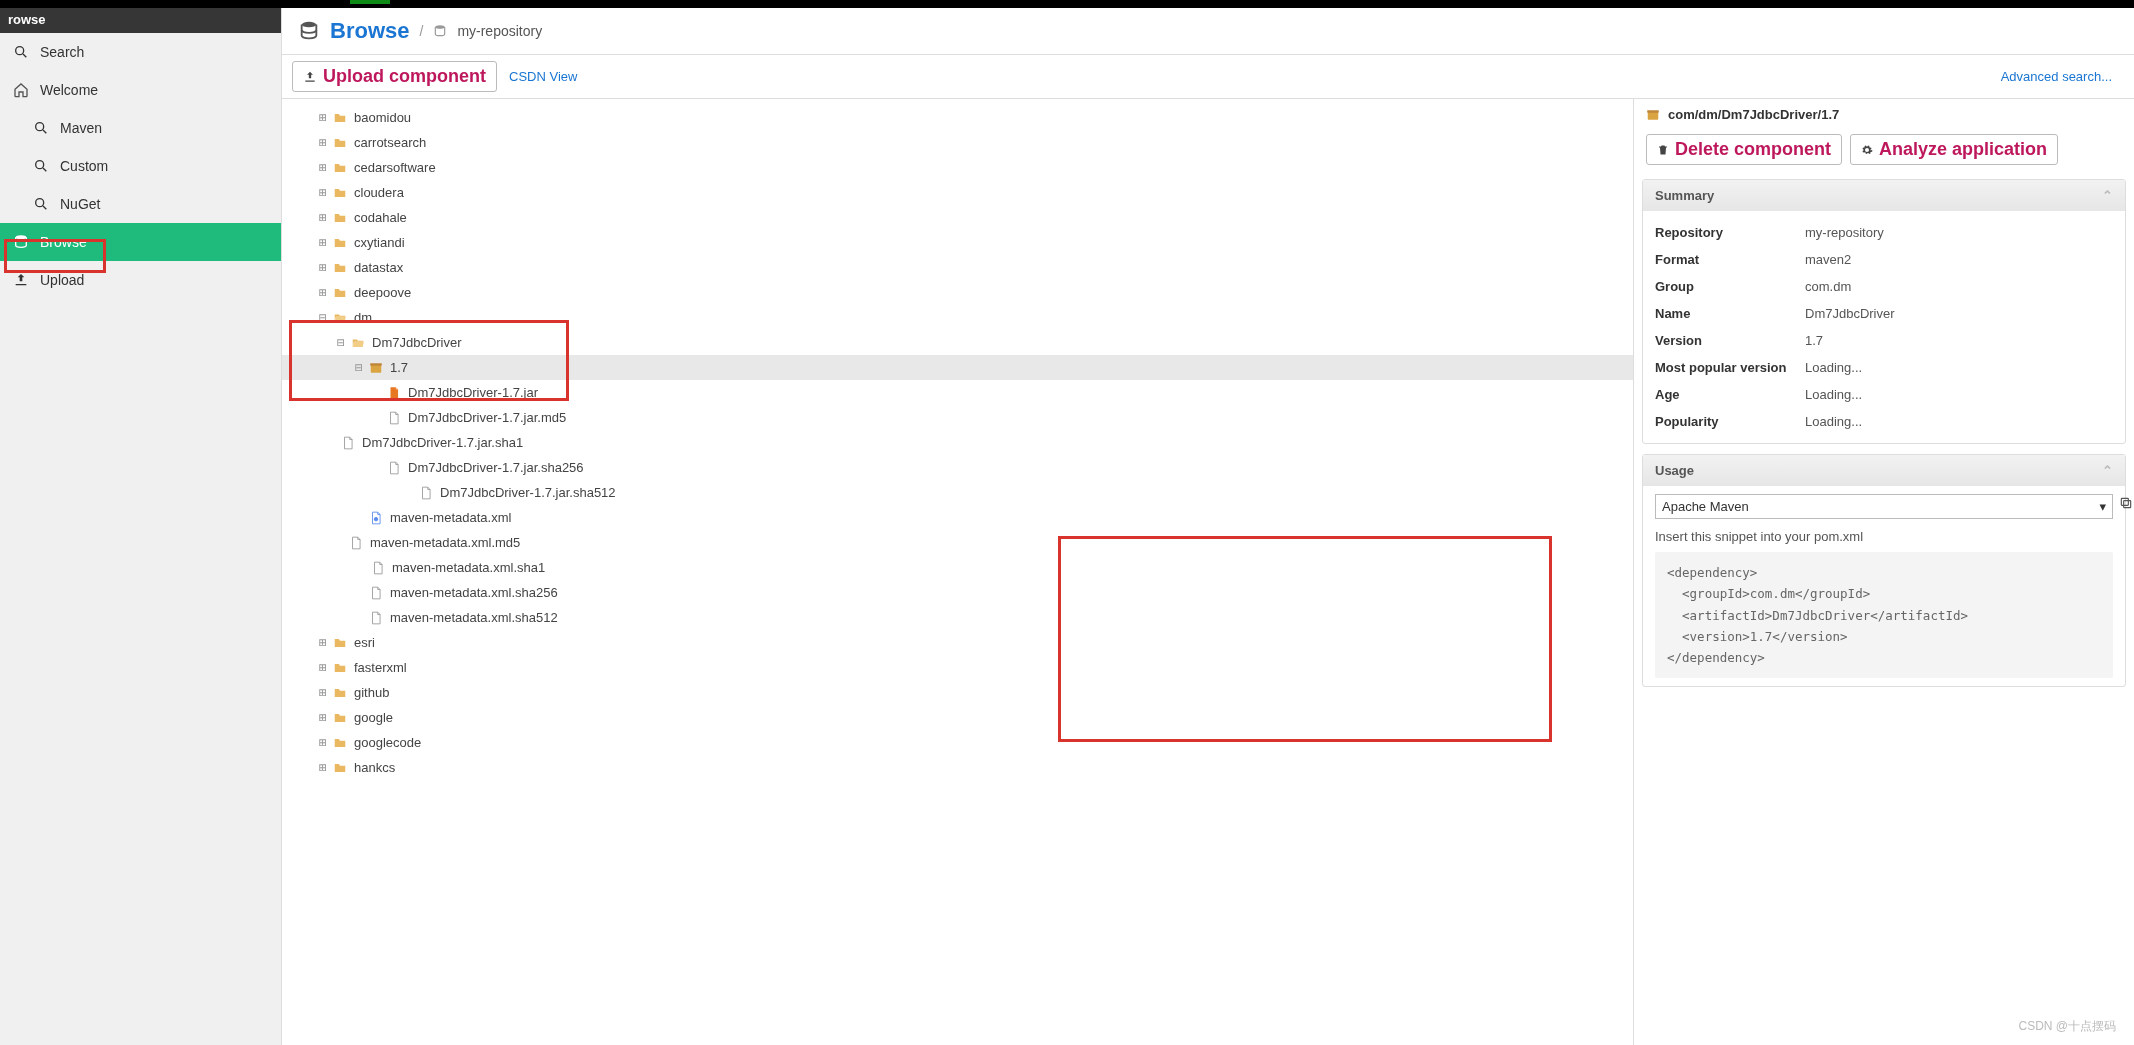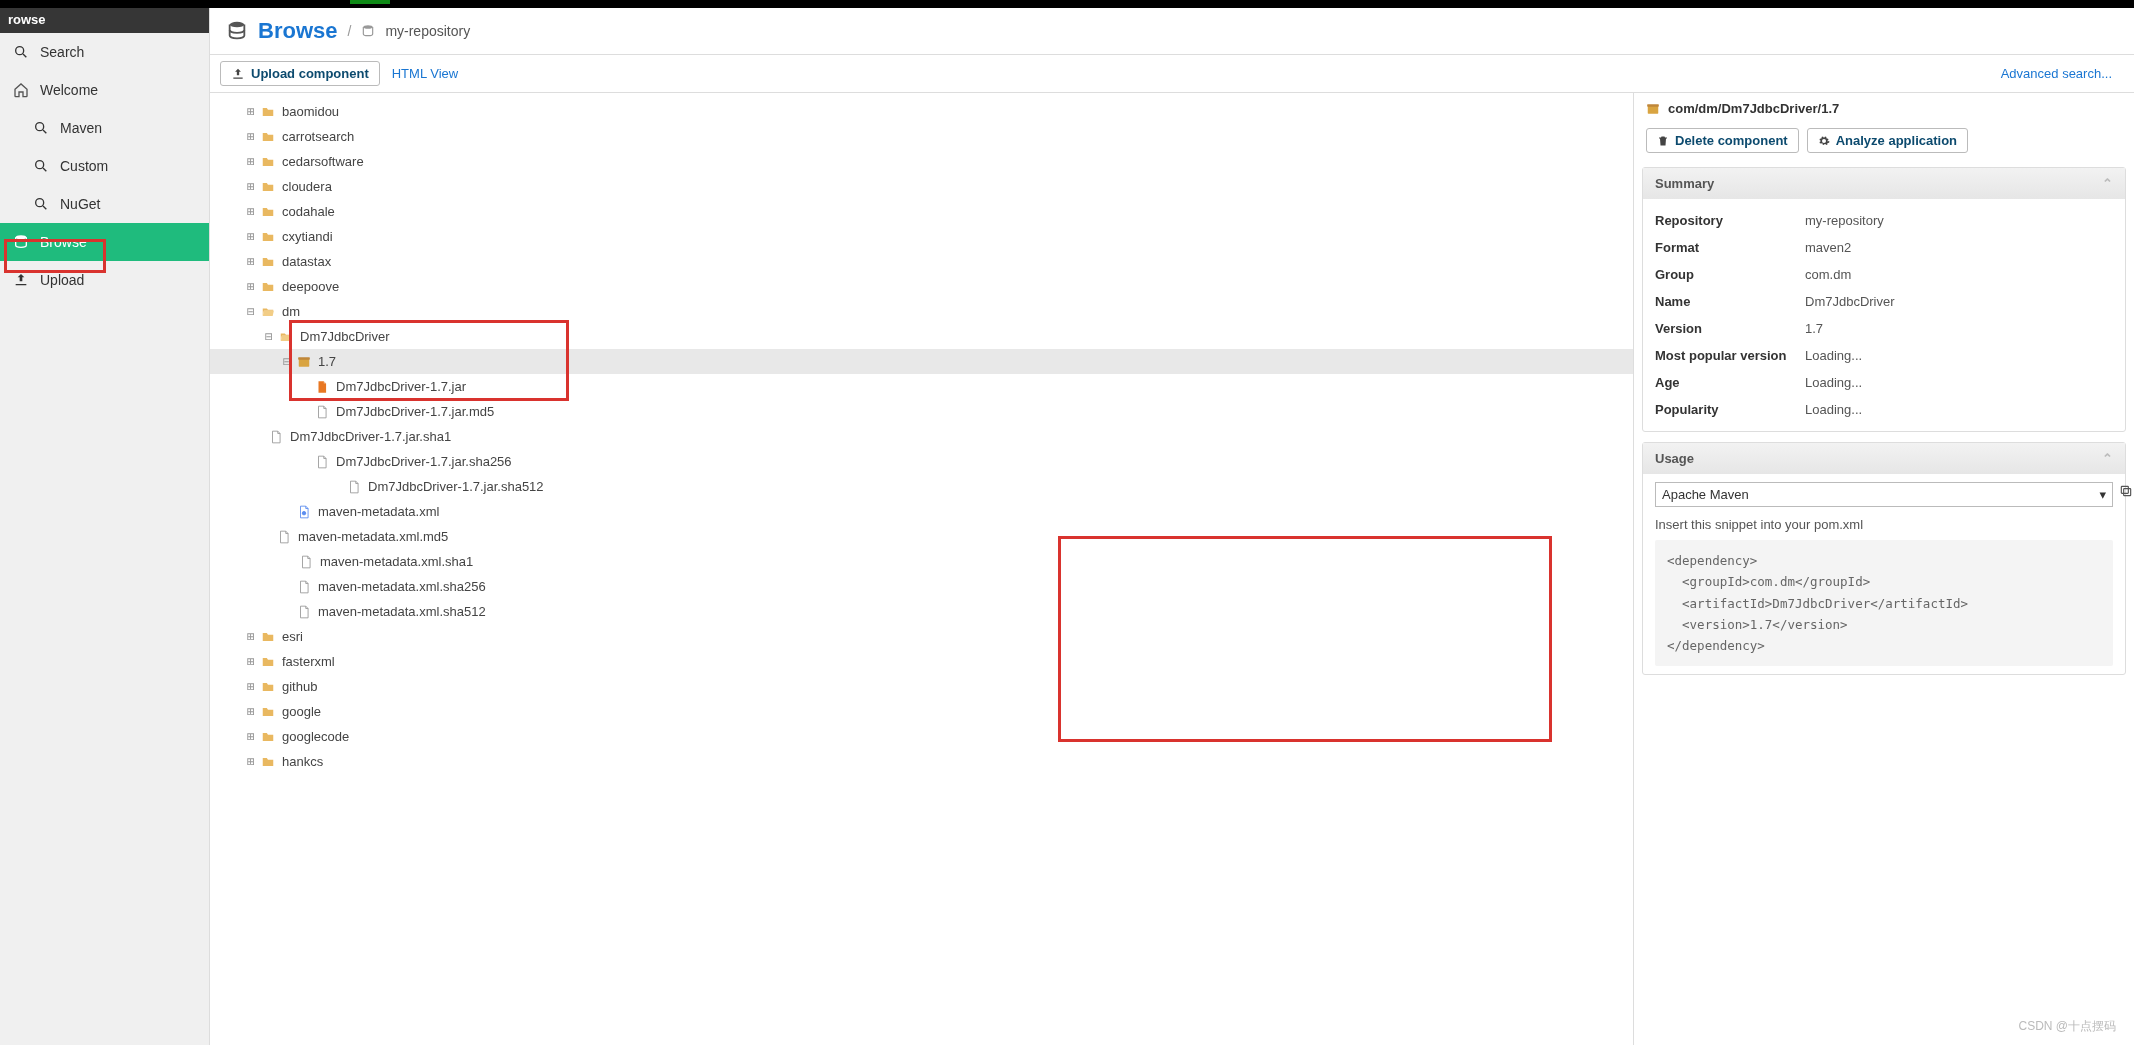--- a/index.html
+++ b/index.html
@@ -2,36 +2,36 @@
 <html><head>
 <meta charset="utf-8">
 <style>
 * { margin:0; padding:0; box-sizing:border-box; font-family:"Helvetica Neue",Helvetica,Arial,sans-serif; }
 body { font-size:13px; color:#333; background:#f5f5f5; overflow:hidden; }
 .top-bar { height:8px; background:#000; position:relative; }
 .top-bar::after { content:""; position:absolute; left:350px; top:0; width:40px; height:4px; background:#0e8a16; }
 
 .layout { display:flex; height:calc(100vh - 8px); }
 
-.sidebar { width:210px; background:#f0f0f0; border-right:1px solid #ddd; flex-shrink:0; }
+.sidebar { width:282px; background:#f0f0f0; border-right:1px solid #ddd; flex-shrink:0; }
 .sidebar-top { background:#363636; color:#fff; padding:4px 8px 6px 8px; font-size:13px; font-weight:bold; }
 .nav-item { display:flex; align-items:center; padding:10px 12px; cursor:pointer; font-size:14px; color:#333; }
 .nav-item.child { padding-left:32px; }
 .nav-item .ic { width:18px; height:18px; margin-right:10px; display:inline-flex; align-items:center; justify-content:center; }
 .nav-item.active { background:#1fbb7d; color:#fff; }
 .hl-box { position:absolute; border:3px solid #d9332e; pointer-events:none; }
 
 .main { flex:1; display:flex; flex-direction:column; min-width:0; background:#fff; }
 .breadcrumb { display:flex; align-items:center; padding:10px 16px; border-bottom:1px solid #ddd; gap:10px; font-size:14px; }
 .breadcrumb .title { font-size:22px; color:#1a76d2; font-weight:600; }
 .breadcrumb .sep { color:#999; }
 .breadcrumb .repo { color:#555; }
 
 .toolbar { display:flex; align-items:center; padding:6px 10px; border-bottom:1px solid #ddd; gap:12px; }
-.btn { display:inline-flex; align-items:center; gap:6px; background:#fff; border:1px solid #bbb; border-radius:3px; padding:4px 10px; cursor:pointer; font-size:13px; font-weight:600; color:#0c4a6e;}
+.btn { display:inline-flex; align-items:center; gap:6px; background:#fff; border:1px solid #bbb; border-radius:3px; padding:4px 10px; cursor:pointer; font-size:18px; font-weight:600; color:#be185d;}
 .link { color:#1a76d2; cursor:pointer; font-size:13px; }
 .adv { margin-left:auto; color:#1a76d2; cursor:pointer; padding-right:12px; font-size:13px;}
 
 .content { flex:1; display:flex; min-height:0; }
 
 .tree-pane { flex:1; overflow:auto; border-right:1px solid #ddd; padding:6px 0 20px 0; min-width:0;}
 .tree-row { display:flex; align-items:center; height:25px; font-size:13px; color:#444; white-space:nowrap; cursor:pointer;}
 .tree-row.sel { background:#e8e8e8; }
 .tree-row .lbl { padding-left:2px;}
 .expander { width:14px; text-align:center; color:#999; font-size:13px; font-family:monospace; }
@@ -150,21 +150,21 @@
 
     <div class="toolbar">
       <button class="btn">
         <span>
             <svg width="14" height="14" viewBox="0 0 24 24" fill="#444">
               <path d="M12 3l5 5h-3v6h-4V8H7l5-5zM4 18h16v2H4z"></path>
             </svg>
           </span>
         <span>Upload component</span>
       </button>
-      <span class="link">HTML View</span>
+      <span class="link">CSDN View</span>
       <span class="adv">Advanced search...</span>
     </div>
 
     <div class="content">
       <div class="tree-pane" id="tree">
           <div class="tree-row" style="padding-left: 34px;">
             <span class="expander">⊞</span>
             <span class="ticon">
               <svg width="14" height="14" viewBox="0 0 24 24" fill="#e9b860">
                 <path d="M3 5h7l2 3h9v11H3z"></path>

